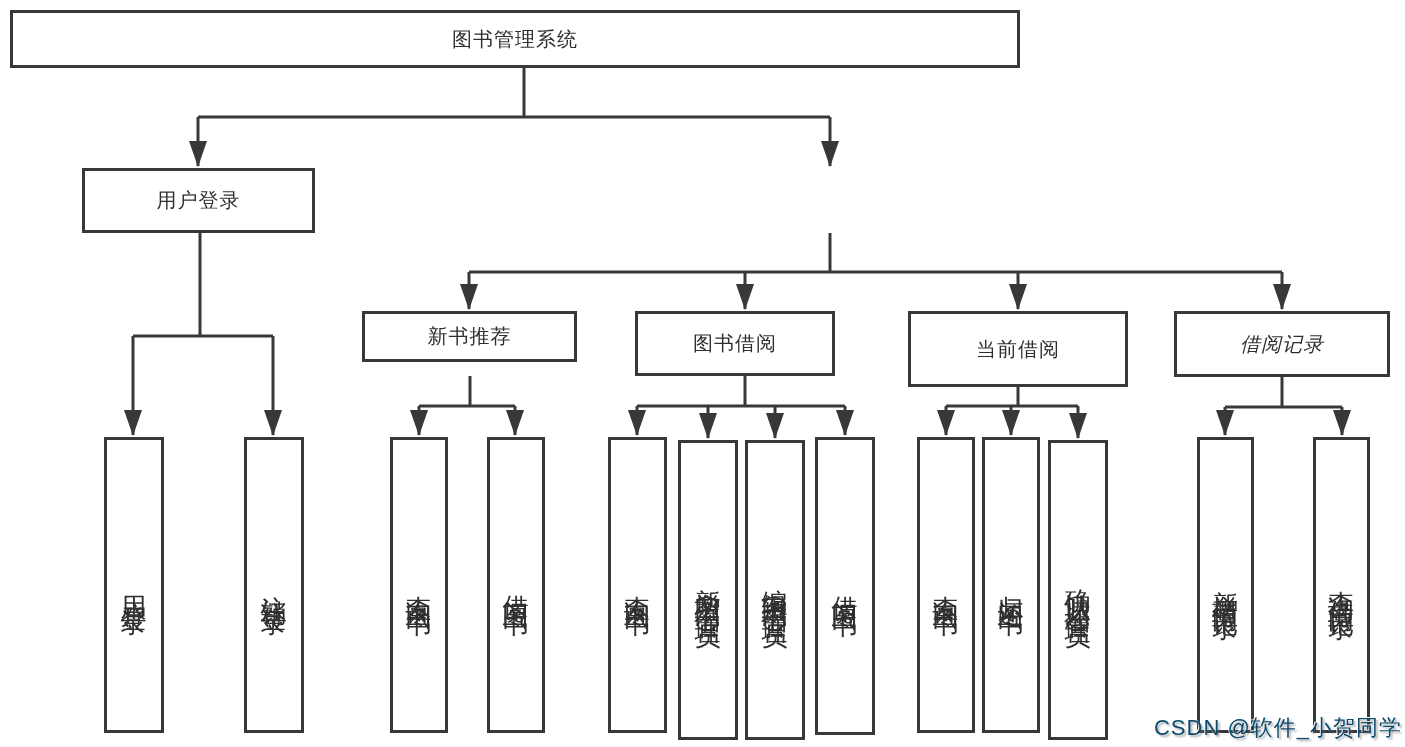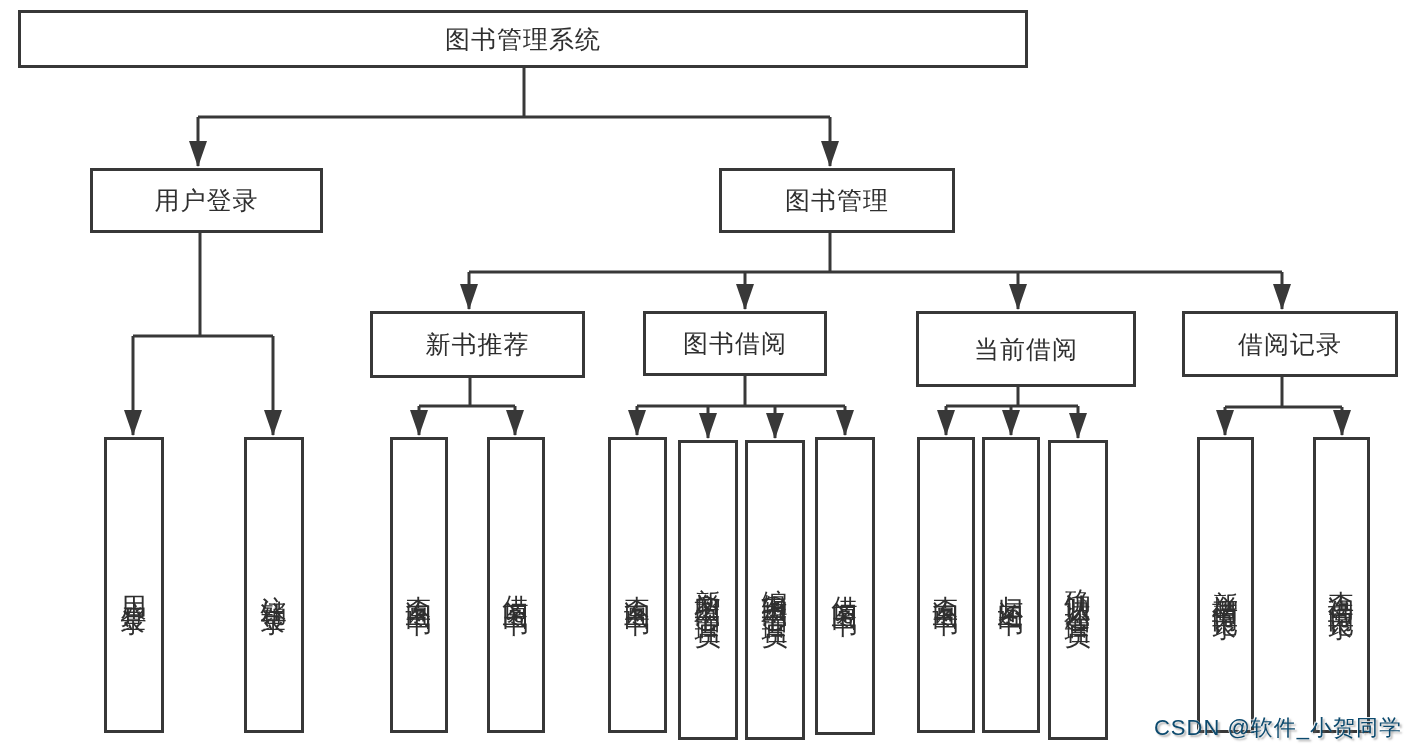--- a/index.html
+++ b/index.html
@@ -26,40 +26,39 @@
     box-sizing: border-box;
     border: 3px solid #383838;
     background: #ffffff;
     color: #2f2f2f;
     display: flex;
     align-items: center;
     justify-content: center;
     z-index: 2;
   }
   .node.h {
-    font-size: 25px;
+    font-size: 20px;
     letter-spacing: 1px;
     white-space: nowrap;
-    margin-left: 8px;
   }
   .node.v .vtext {
     writing-mode: vertical-rl;
     text-orientation: mixed;
     font-size: 26px;
     letter-spacing: 5px;
     line-height: 1;
   }
   
   #n-root            { left: 10px;   top: 10px;  width: 1010px; height: 58px; }
   #n-user-login      { left: 82px;   top: 168px; width: 233px;  height: 65px; }
   #n-book-mgmt       { left: 711px;  top: 168px; width: 236px;  height: 65px; }
-  #n-new-book-rec    { left: 362px;  top: 311px; width: 215px;  height: 67px; }
-  #n-book-borrow     { left: 635px;  top: 311px; width: 184px;  height: 65px; }
+  #n-new-book-rec    { left: 362px;  top: 311px; width: 215px;  height: 51px; }
+  #n-book-borrow     { left: 635px;  top: 311px; width: 200px;  height: 65px; }
   #n-current-borrow  { left: 908px;  top: 311px; width: 220px;  height: 76px; }
-  #n-borrow-record   { left: 1174px; top: 311px; width: 216px;  height: 66px; }
+  #n-borrow-record   { left: 1174px; top: 311px; width: 216px;  height: 66px; font-style: italic; }
   
   #n-leaf-user-login     { left: 104px;  top: 437px; width: 60px; height: 296px; }
   #n-leaf-logout         { left: 244px;  top: 437px; width: 60px; height: 296px; }
   #n-leaf-rec-query      { left: 390px;  top: 437px; width: 58px; height: 296px; }
   #n-leaf-rec-borrow     { left: 487px;  top: 437px; width: 58px; height: 296px; }
   #n-leaf-bb-query       { left: 608px;  top: 437px; width: 59px; height: 296px; }
   #n-leaf-bb-add         { left: 678px;  top: 440px; width: 60px; height: 300px; }
   #n-leaf-bb-edit        { left: 745px;  top: 440px; width: 60px; height: 300px; }
   #n-leaf-bb-borrow      { left: 815px;  top: 437px; width: 60px; height: 298px; }
   #n-leaf-cb-query       { left: 917px;  top: 437px; width: 58px; height: 296px; }
@@ -134,23 +133,20 @@
     </g>
   </svg>
 
   <div class="node h" id="n-root">
     <span>图书管理系统</span>
   </div>
 
   <div class="node h" id="n-user-login">
     <span>用户登录</span>
   </div>
-  <div class="node h" id="n-book-mgmt">
-    <span>图书管理</span>
-  </div>
 
   <div class="node h" id="n-new-book-rec">
     <span>新书推荐</span>
   </div>
   <div class="node h" id="n-book-borrow">
     <span>图书借阅</span>
   </div>
   <div class="node h" id="n-current-borrow">
     <span>当前借阅</span>
   </div>

